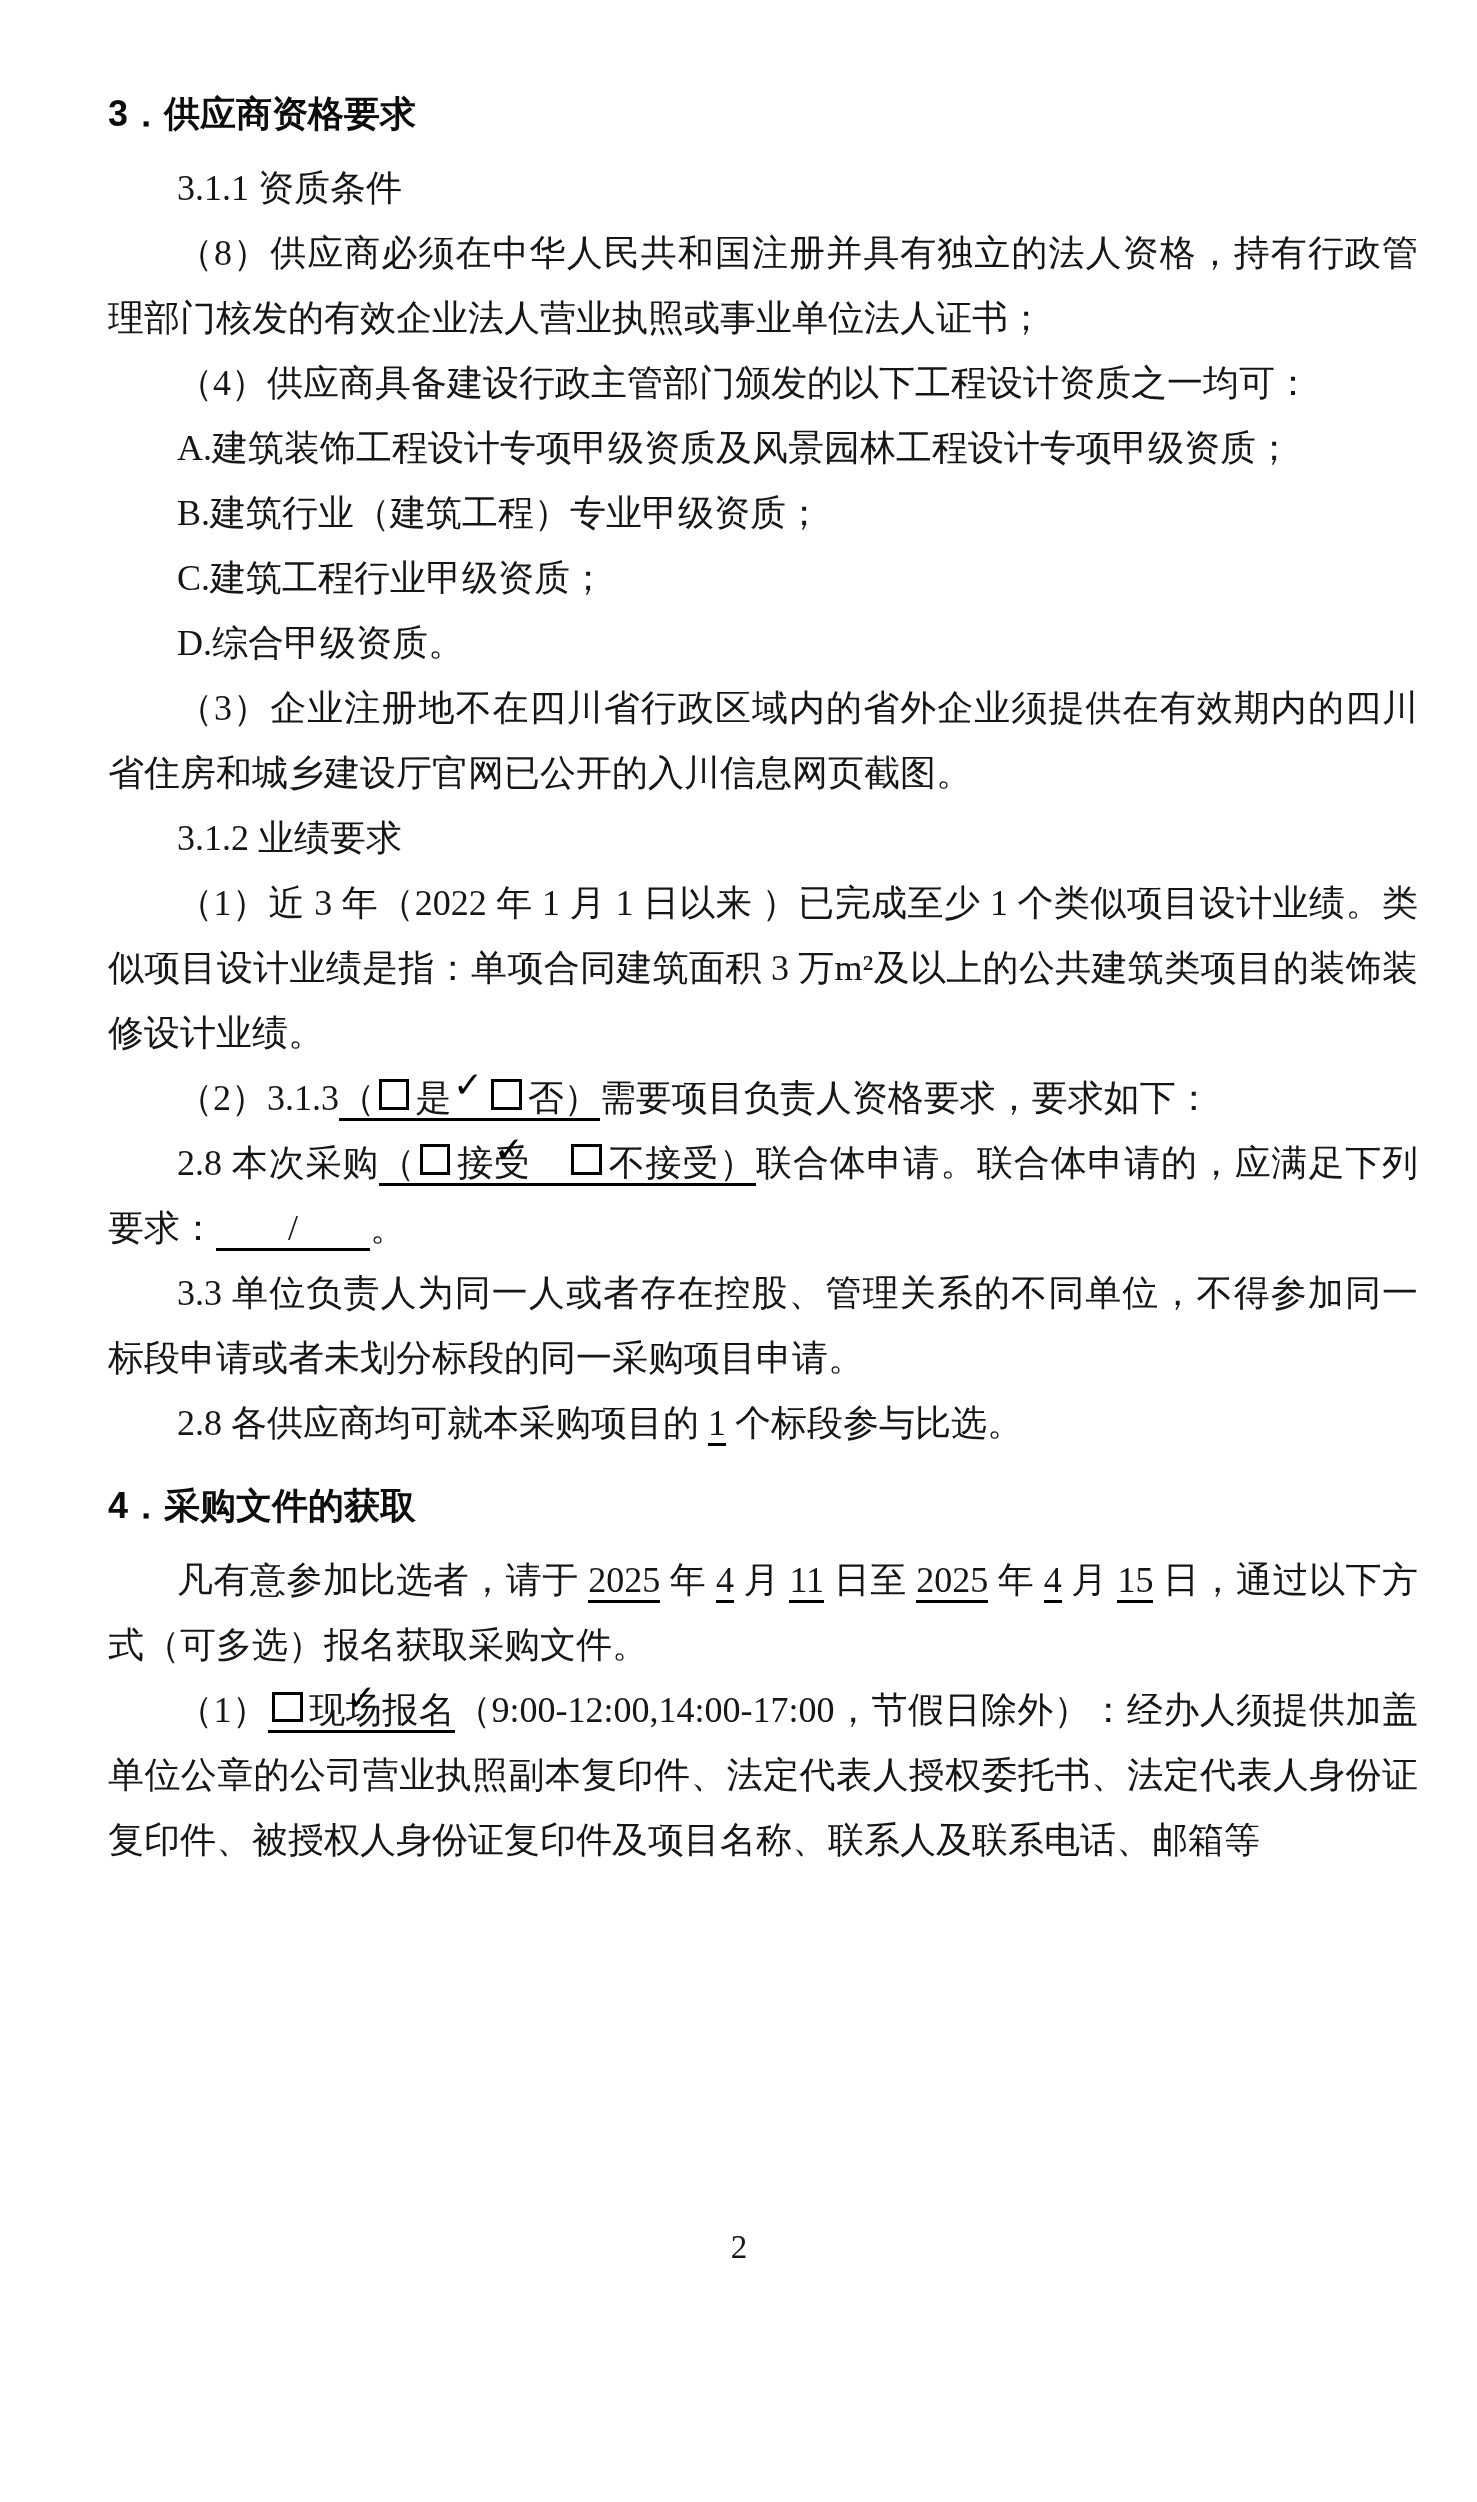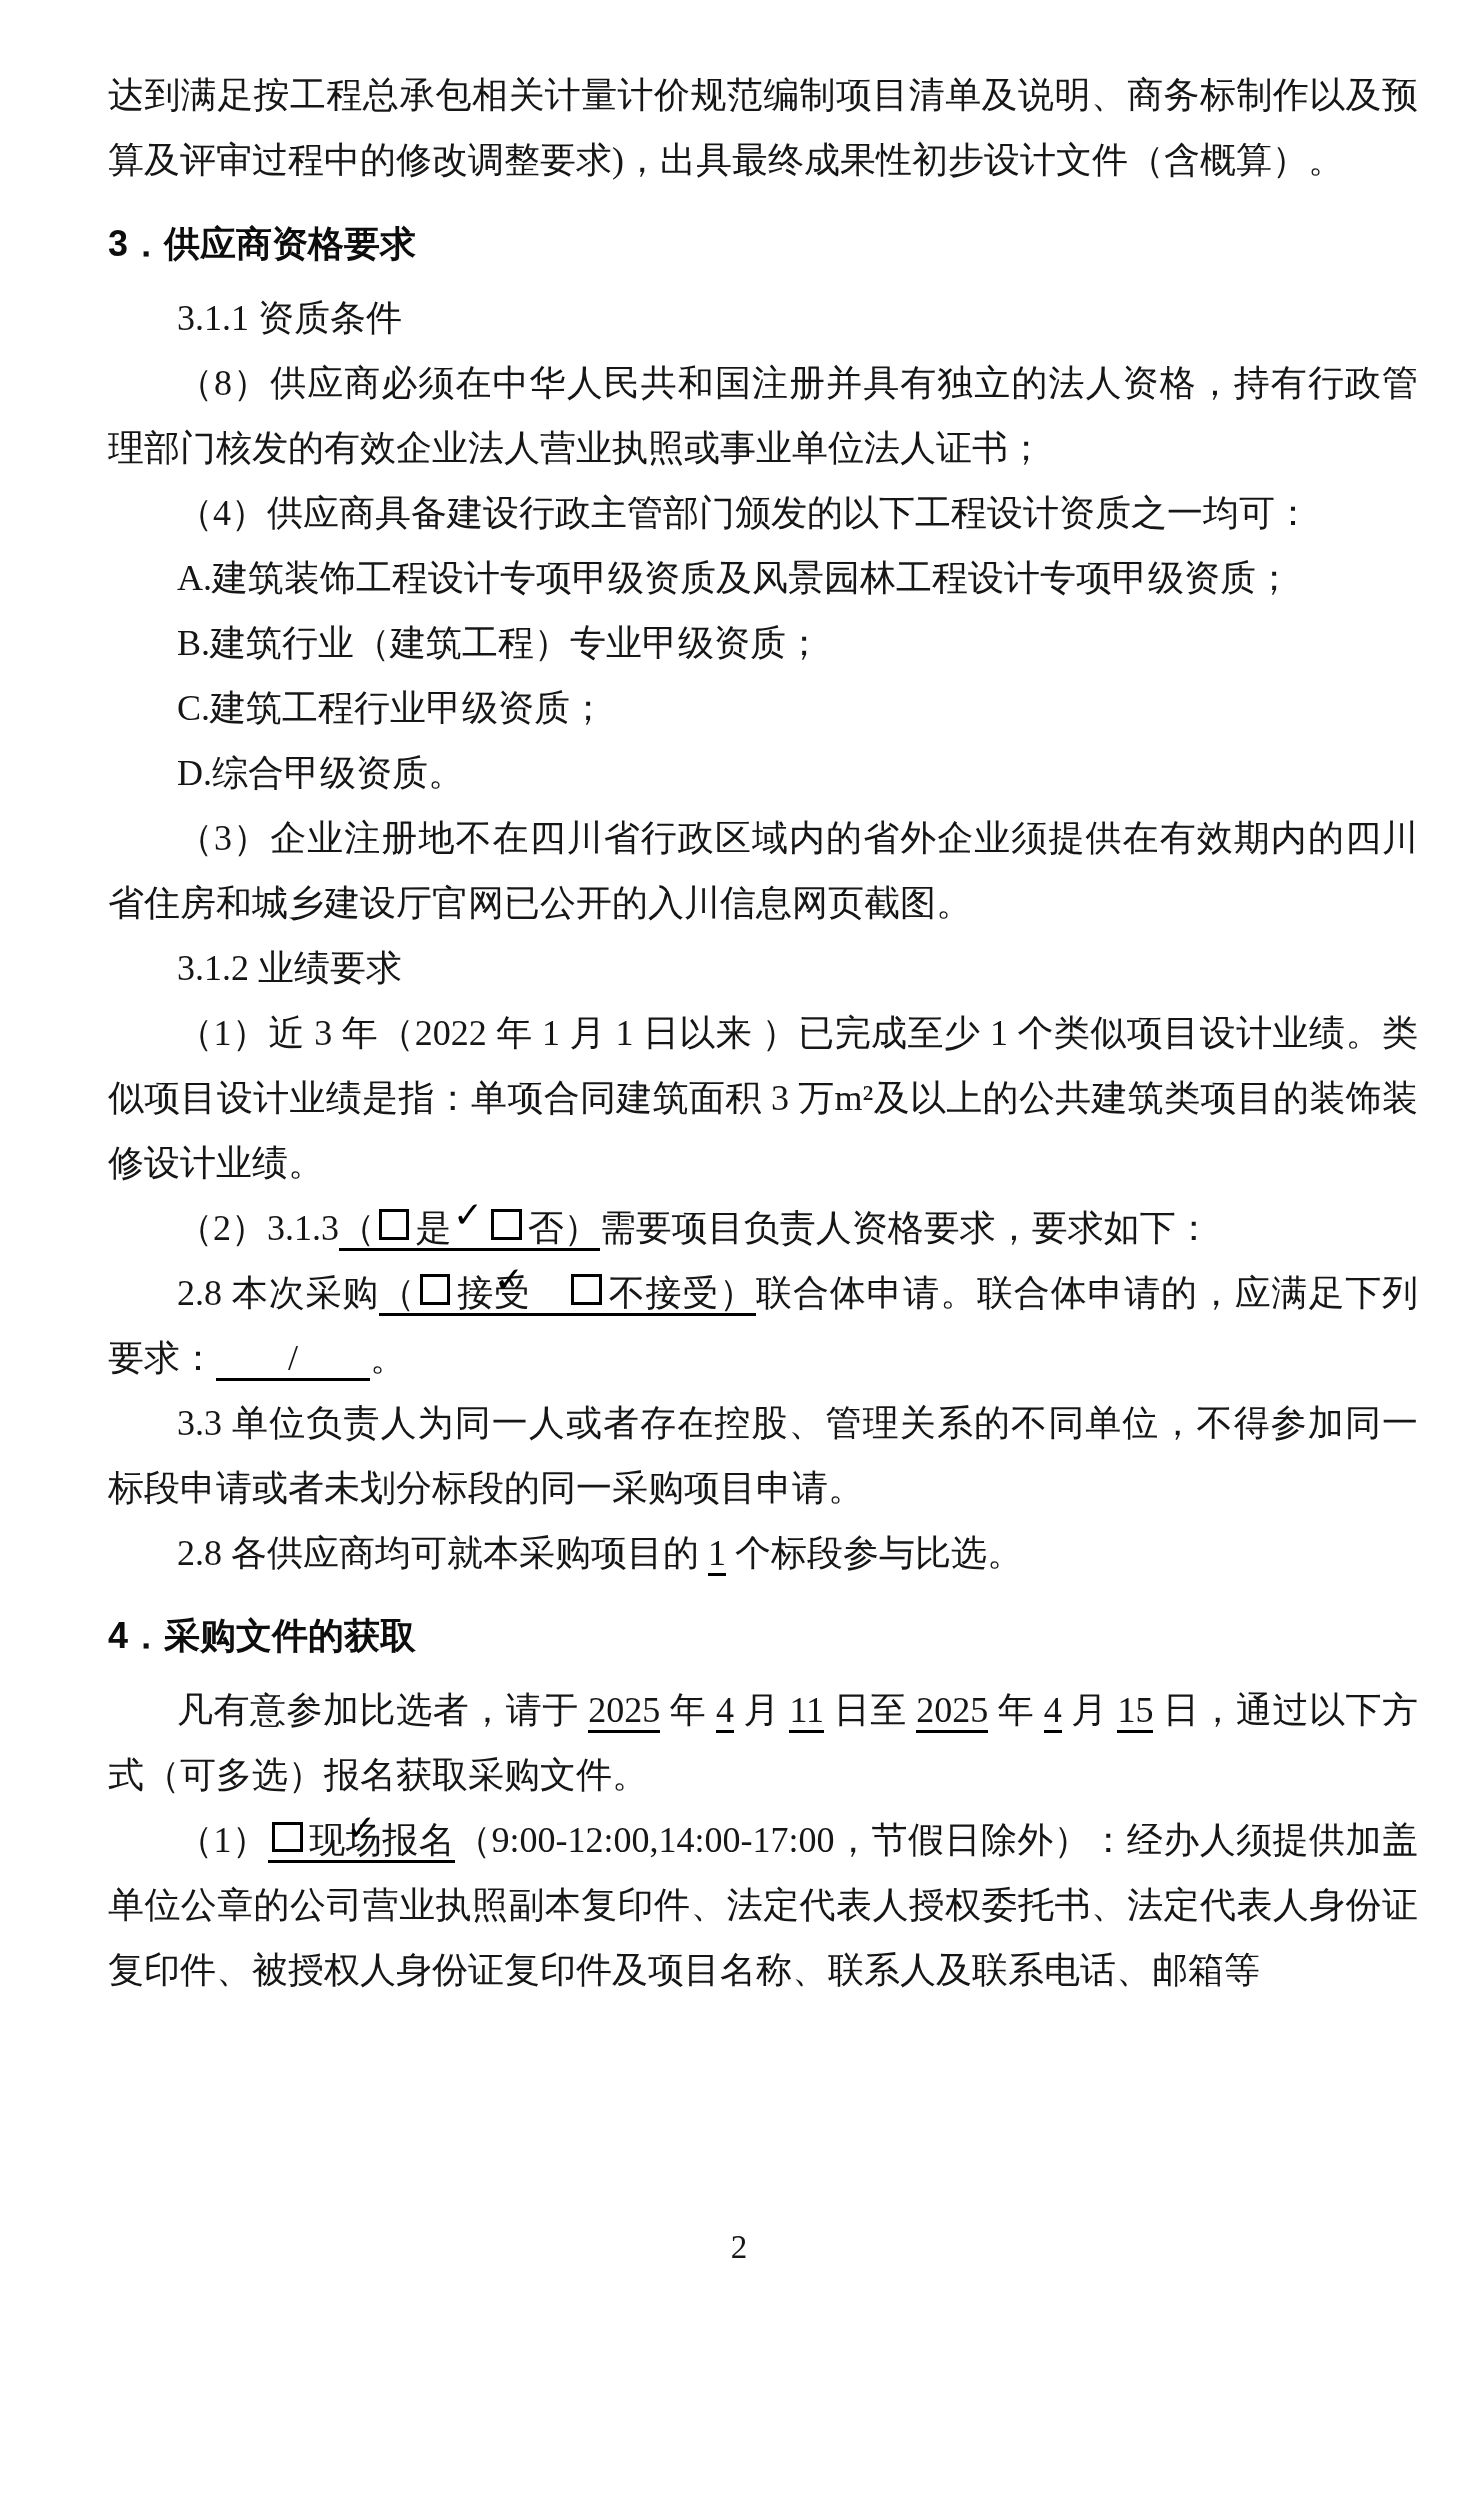--- a/index.html
+++ b/index.html
@@ -58,21 +58,20 @@
     font-size:33px;
     line-height:39px;
     color:#161616;
   }
 </style>
 </head>
 <body>
 
 <div class="page">
   <div class="content">
-      <p class="para"><span class="run"><span>达到满足按工程总承包相关计量计价规范编制项目清单及说明、商务标制作以及预算及评审过程中的修改调整要求)，出具最终成果性初步设计文件（含概算）。</span></span></p>
       <p class="heading"><span class="run"><span>3．供应商资格要求</span></span></p>
       <p class="para indent"><span class="run"><span>3.1.1 资质条件</span></span></p>
       <p class="para indent"><span class="run"><span>（8）供应商必须在中华人民共和国注册并具有独立的法人资格，持有行政管理部门核发的有效企业法人营业执照或事业单位法人证书；</span></span></p>
       <p class="para indent"><span class="run"><span>（4）供应商具备建设行政主管部门颁发的以下工程设计资质之一均可：</span></span></p>
       <p class="para indent"><span class="run"><span>A.建筑装饰工程设计专项甲级资质及风景园林工程设计专项甲级资质；</span></span></p>
       <p class="para indent"><span class="run"><span>B.建筑行业（建筑工程）专业甲级资质；</span></span></p>
       <p class="para indent"><span class="run"><span>C.建筑工程行业甲级资质；</span></span></p>
       <p class="para indent"><span class="run"><span>D.综合甲级资质。</span></span></p>
       <p class="para indent"><span class="run"><span>（3）企业注册地不在四川省行政区域内的省外企业须提供在有效期内的四川省住房和城乡建设厅官网已公开的入川信息网页截图。</span></span></p>
       <p class="para indent"><span class="run"><span>3.1.2 业绩要求</span></span></p>

